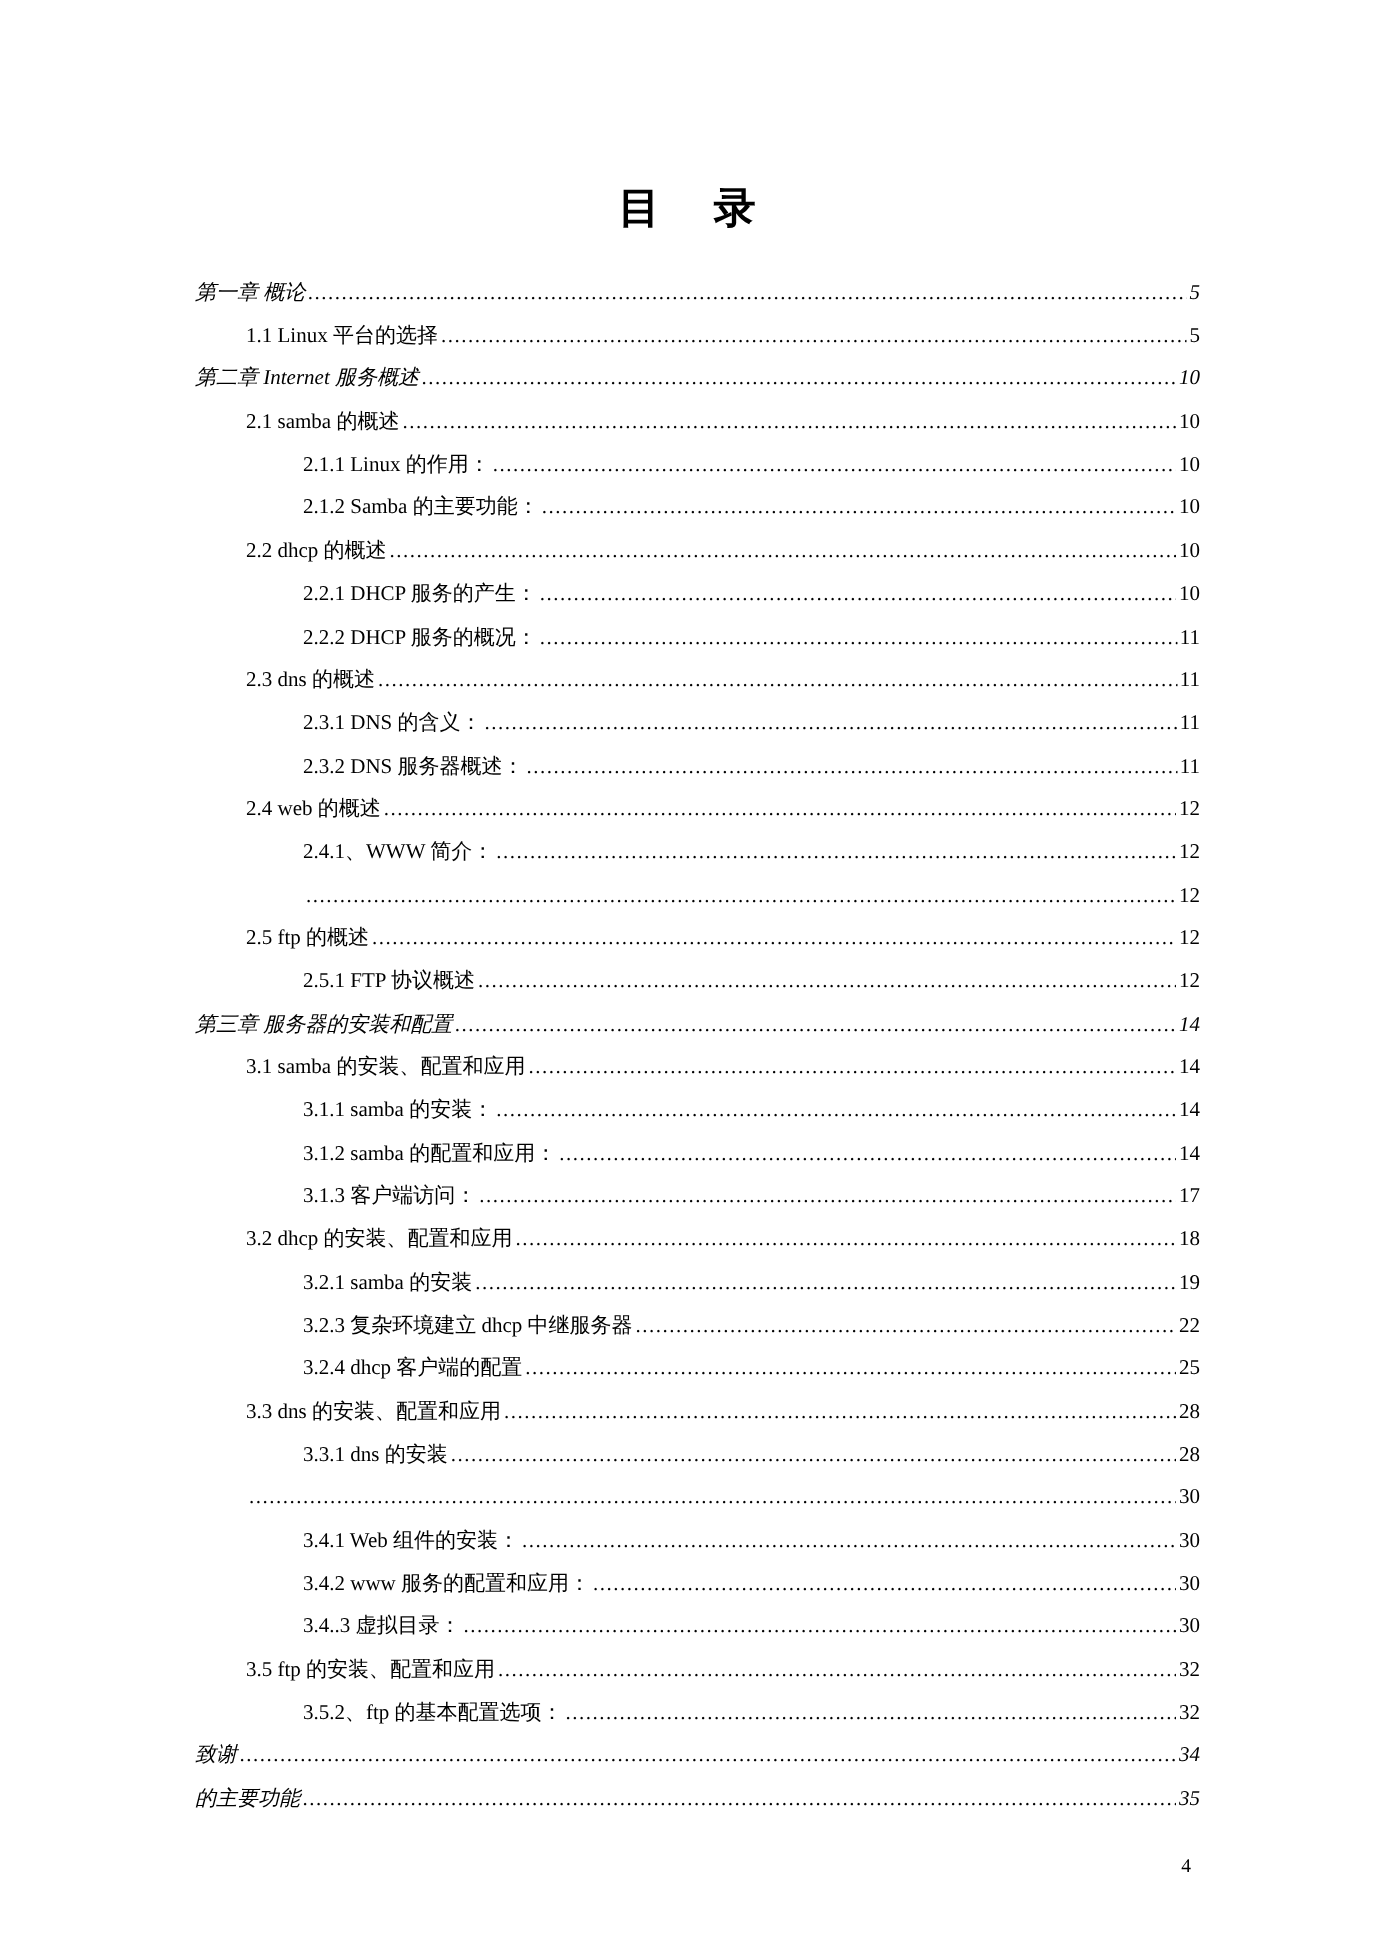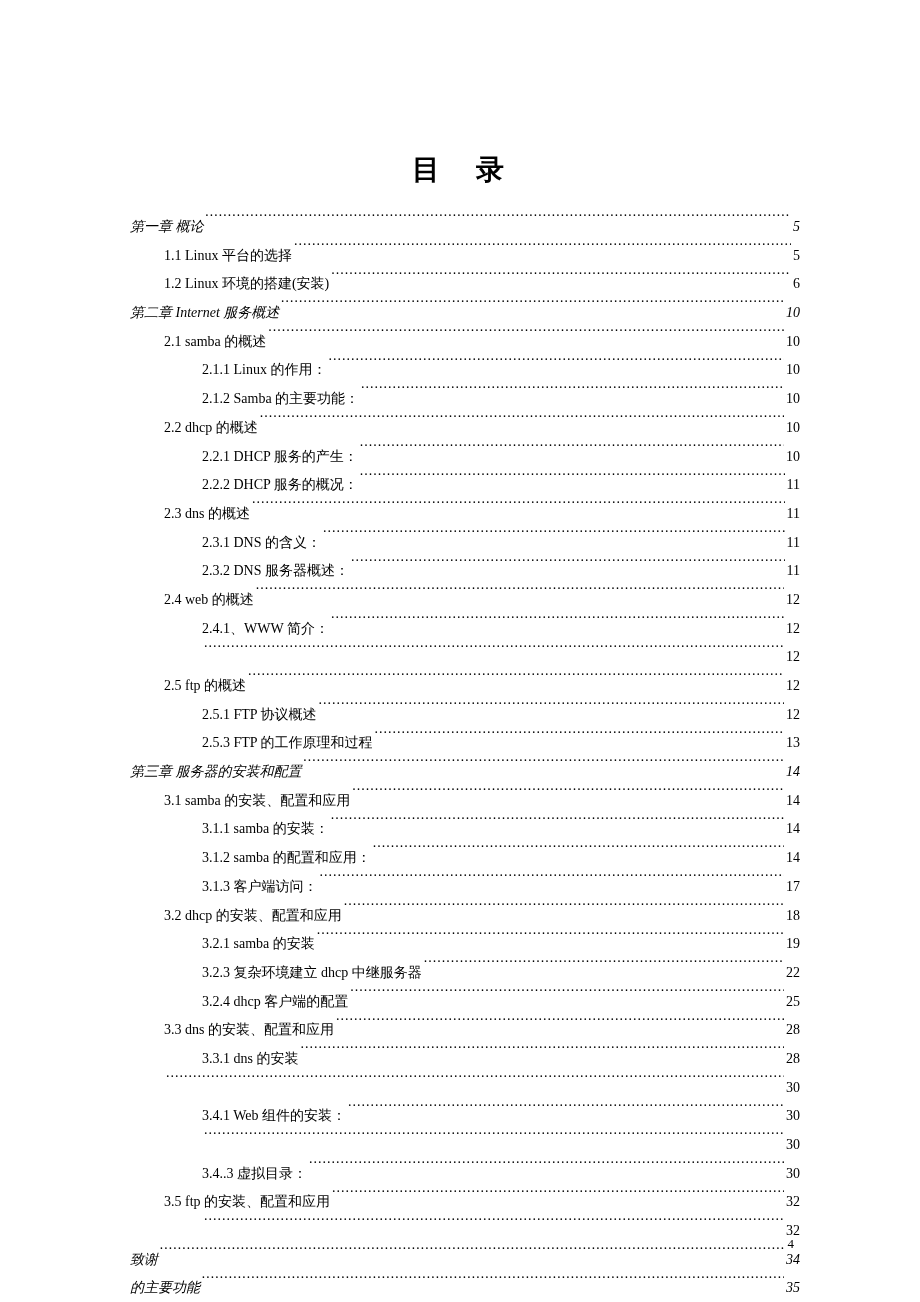--- a/index.html
+++ b/index.html
@@ -5,37 +5,36 @@
     * { margin: 0; padding: 0; box-sizing: border-box; }
     body {
       width: 920px;
       height: 1302px;
       background: #fff;
       font-family: "SimSun", "宋体", serif;
       position: relative;
     }
     .page {
       padding: 120px 120px 0 130px;
-      margin-top: 31px;
     }
     .title {
       text-align: center;
       font-size: 28px;
       font-weight: bold;
       font-family: "SimHei", "黑体", sans-serif;
       letter-spacing: 14px;
       margin-bottom: 24px;
     }
     .toc {
       font-size: 14px;
       line-height: 2.05;
     }
     .row {
       display: flex;
-      align-items: flex-start;
+      align-items: flex-end;
       white-space: nowrap;
     }
     .lvl-0 { padding-left: 0; }
     .lvl-1 { padding-left: 34px; }
     .lvl-2 { padding-left: 72px; }
     .chapter {
       font-family: "KaiTi", "STKaiti", "楷体", serif;
       font-style: italic;
     }
     .label { flex: 0 0 auto; }
@@ -72,25 +71,20 @@
       <div class="row lvl-0 chapter">
         <span class="label">第一章  概论</span>
         <span class="leader"></span>
         <span class="pg">5</span>
       </div>
       <div class="row lvl-1">
         <span class="label">1.1 Linux 平台的选择</span>
         <span class="leader"></span>
         <span class="pg">5</span>
       </div>
-      <div class="row lvl-1">
-        <span class="label">1.2 Linux 环境的搭建(安装)</span>
-        <span class="leader"></span>
-        <span class="pg">6</span>
-      </div>
       <div class="row lvl-0 chapter">
         <span class="label">第二章 Internet 服务概述</span>
         <span class="leader"></span>
         <span class="pg">10</span>
       </div>
       <div class="row lvl-1">
         <span class="label">2.1 samba 的概述</span>
         <span class="leader"></span>
         <span class="pg">10</span>
       </div>
@@ -151,25 +145,20 @@
       <div class="row lvl-1">
         <span class="label">2.5 ftp 的概述</span>
         <span class="leader"></span>
         <span class="pg">12</span>
       </div>
       <div class="row lvl-2">
         <span class="label">2.5.1 FTP 协议概述</span>
         <span class="leader"></span>
         <span class="pg">12</span>
       </div>
-      <div class="row lvl-2">
-        <span class="label">2.5.3 FTP 的工作原理和过程</span>
-        <span class="leader"></span>
-        <span class="pg">13</span>
-      </div>
       <div class="row lvl-0 chapter">
         <span class="label">第三章  服务器的安装和配置</span>
         <span class="leader"></span>
         <span class="pg">14</span>
       </div>
       <div class="row lvl-1">
         <span class="label">3.1 samba 的安装、配置和应用</span>
         <span class="leader"></span>
         <span class="pg">14</span>
       </div>
@@ -221,34 +210,36 @@
       <div class="row lvl-1">
         <span class="leader"></span>
         <span class="pg">30</span>
       </div>
       <div class="row lvl-2">
         <span class="label">3.4.1 Web 组件的安装：</span>
         <span class="leader"></span>
         <span class="pg">30</span>
       </div>
       <div class="row lvl-2">
+        <span class="label">3.4.2 www 服务的配置和应用：</span>
         <span class="leader"></span>
         <span class="pg">30</span>
       </div>
       <div class="row lvl-2">
         <span class="label">3.4..3 虚拟目录：</span>
         <span class="leader"></span>
         <span class="pg">30</span>
       </div>
       <div class="row lvl-1">
         <span class="label">3.5 ftp 的安装、配置和应用</span>
         <span class="leader"></span>
         <span class="pg">32</span>
       </div>
       <div class="row lvl-2">
+        <span class="label">3.5.2、ftp 的基本配置选项：</span>
         <span class="leader"></span>
         <span class="pg">32</span>
       </div>
       <div class="row lvl-0 chapter">
         <span class="label">致谢</span>
         <span class="leader"></span>
         <span class="pg">34</span>
       </div>
       <div class="row lvl-0 chapter">
         <span class="label">的主要功能</span>

